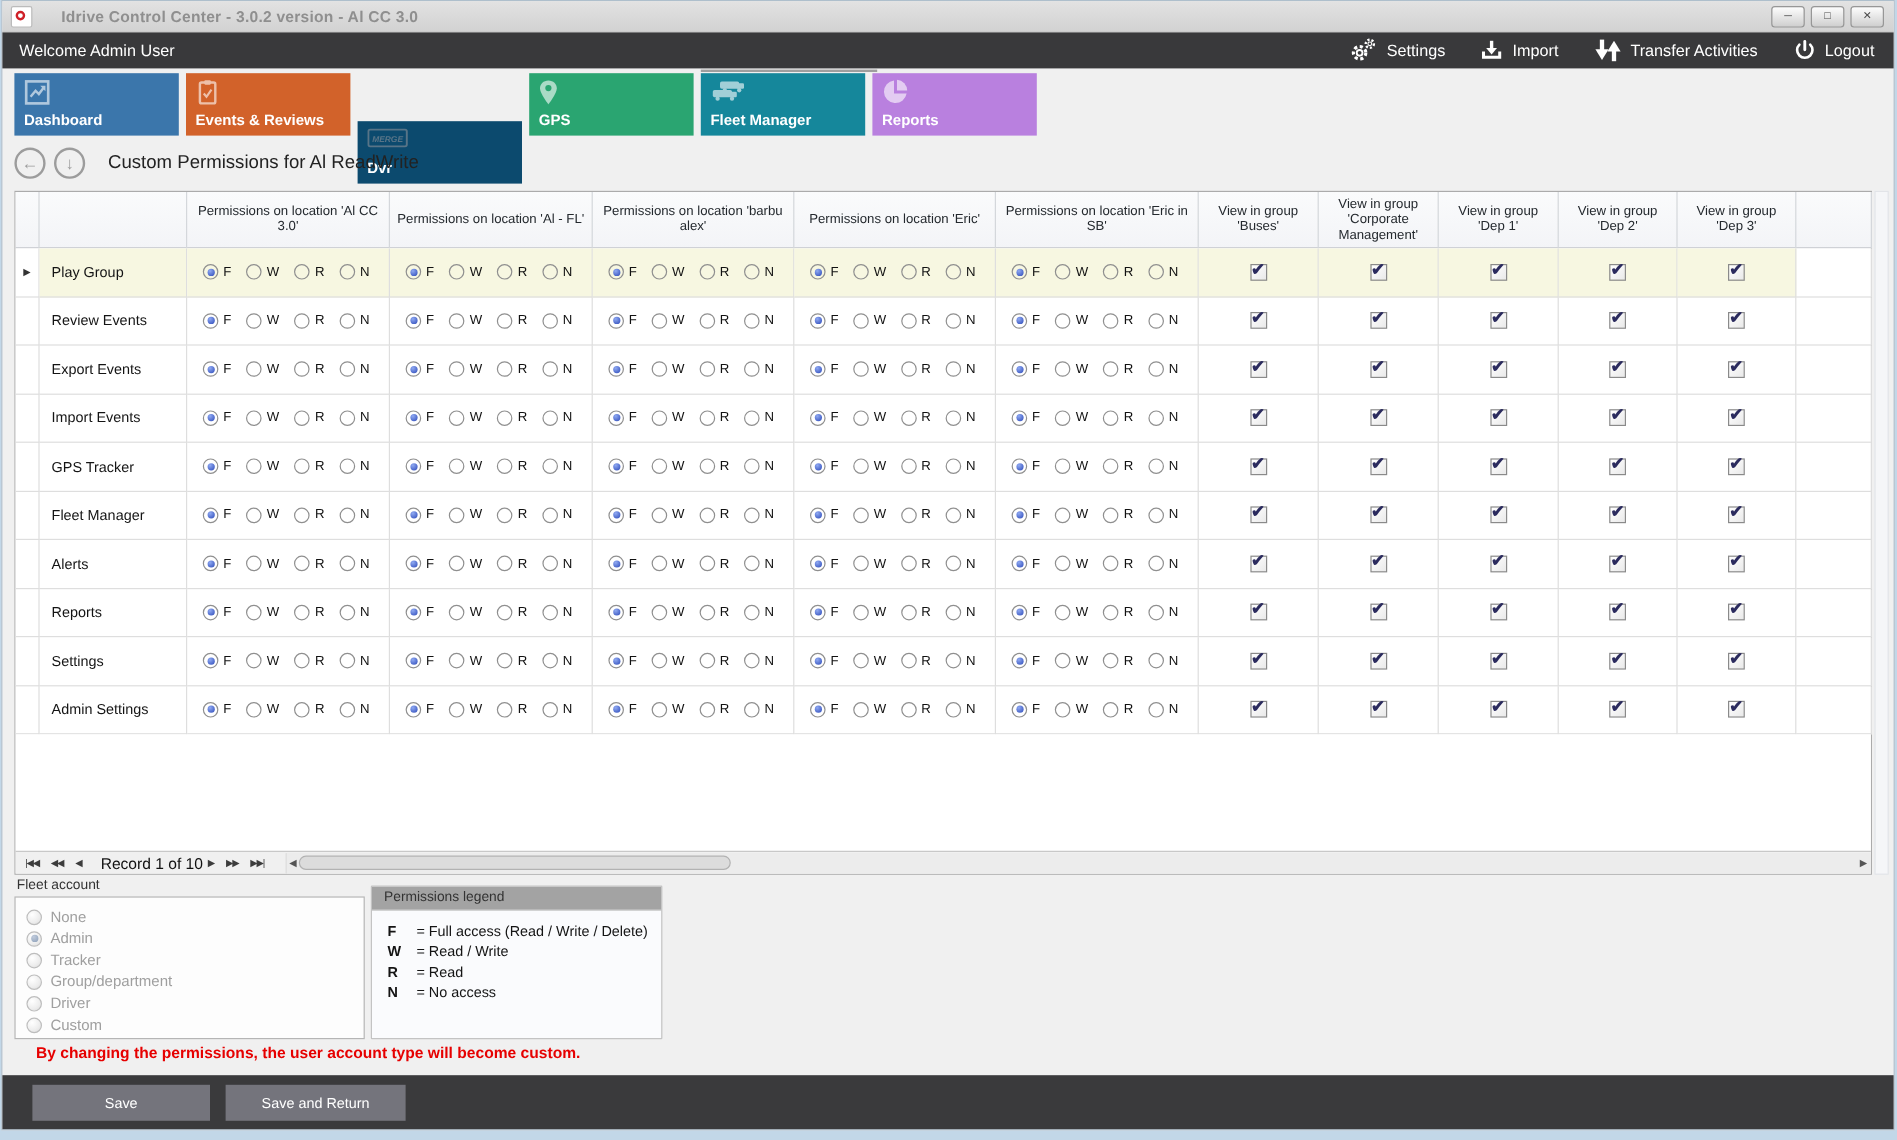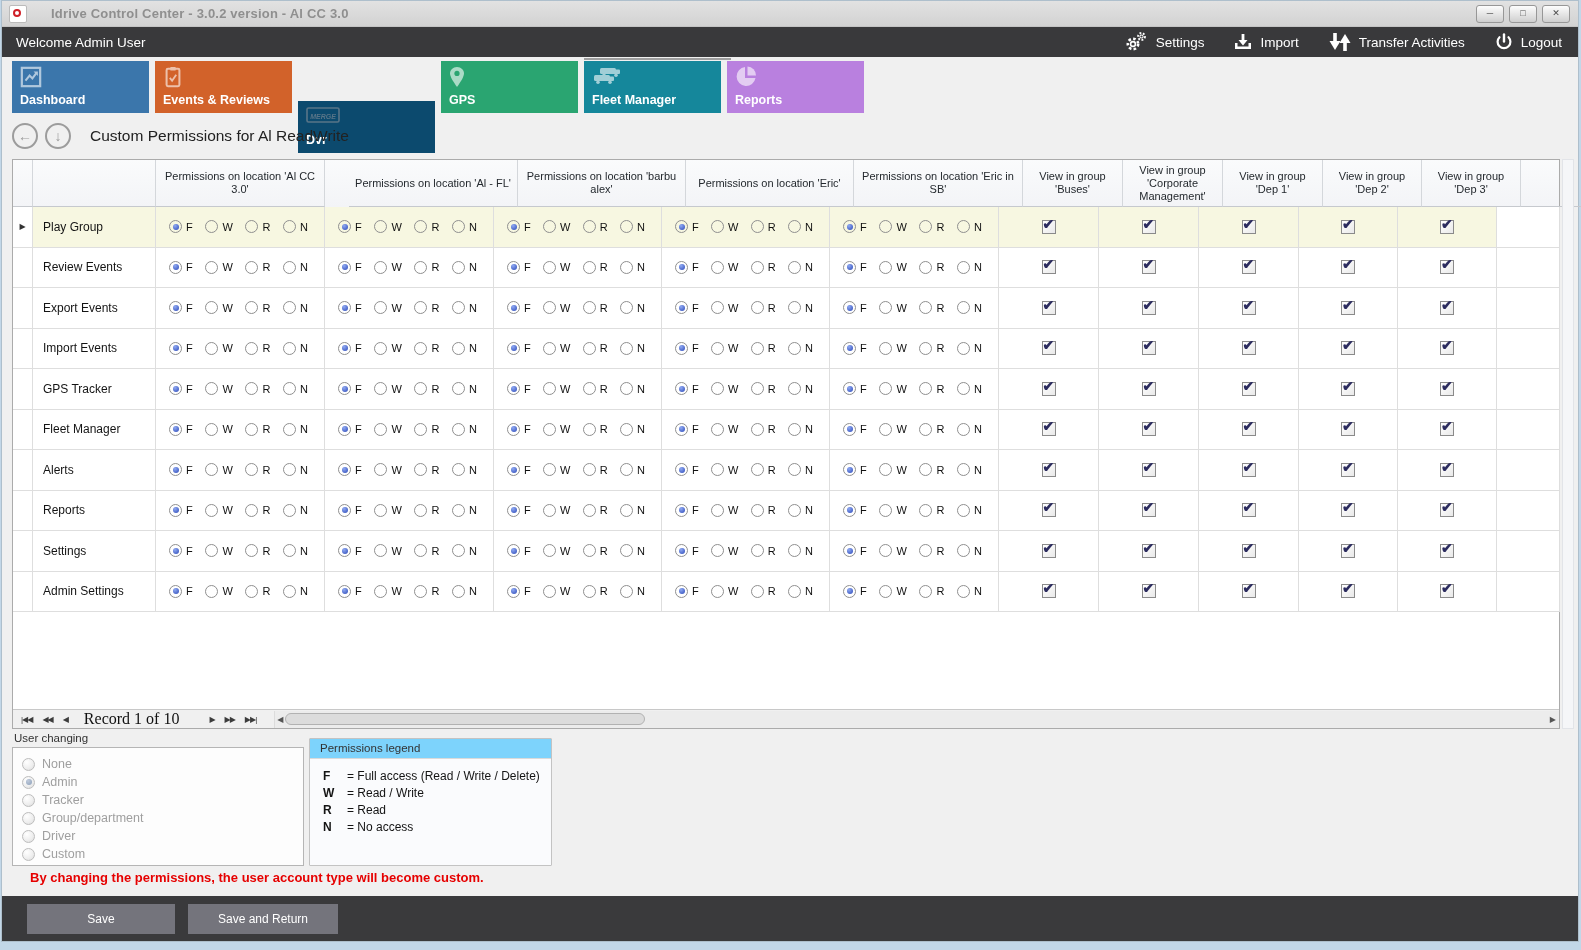--- a/index.html
+++ b/index.html
@@ -47,36 +47,36 @@
   .radio-item{display:flex;align-items:center;gap:4px;font-size:11px;color:#111;cursor:pointer;}
   .radio{width:13px;height:13px;border-radius:50%;border:1px solid #8f8f8f;background:radial-gradient(circle at 35% 30%,#ffffff 0%,#efefef 55%,#cwhite 80%,#cccccc 100%);box-sizing:border-box;position:relative;flex:0 0 auto;}
   .radio.sel::after{content:'';position:absolute;left:2.5px;top:2.5px;width:6px;height:6px;border-radius:50%;background:radial-gradient(circle at 35% 30%,#8fa9f2,#2c49b8);}
   .cbx{width:14px;height:14px;border:1px solid #8a8a8a;background:linear-gradient(135deg,#ffffff,#e9e9e9);position:relative;display:inline-block;box-sizing:border-box;cursor:pointer;}
   .cbx.checked::after{content:'✔';position:absolute;left:0px;top:-5px;font-size:14px;font-weight:bold;color:#2b2b5e;}
   .gfill{flex:1 1 auto;background:#fff;}
 
   
   .gnav{height:19px;flex:0 0 auto;border-top:1px solid #c8c8c8;background:#f0f0f0;display:flex;align-items:center;padding-left:8px;box-sizing:border-box;font-size:11px;color:#222;}
   .vcr{font-size:8px;color:#3c3c3c;letter-spacing:-1px;margin-right:10px;cursor:pointer;white-space:nowrap;}
-  .recl{margin:0 30px 0 6px;font-size:16px;color:#111;white-space:nowrap;font-family:Liberation Serif, serif;}
+  .recl{margin:0 4px 0 6px;font-size:13px;color:#111;white-space:nowrap;}
   .hscroll{flex:1;height:17px;position:relative;background:#ececec;margin-left:8px;border-left:1px solid #dcdcdc;}
   .harrow{position:absolute;top:4px;font-size:8px;color:#555;cursor:pointer;}
   .hthumb{position:absolute;left:10px;top:2px;width:360px;height:12px;border-radius:6px;background:#dcdcdc;border:1px solid #b2b2b2;box-sizing:border-box;cursor:grab;}
 
   .vscroll{position:absolute;left:1560px;top:158px;width:12px;height:570px;background:#f5f6f8;border:1px solid #e2e4e8;box-sizing:border-box;}
 
   
   .userlabel{position:absolute;left:12px;top:731px;font-size:11.5px;color:#333;}
   .userbox{position:absolute;left:10px;top:746px;width:292px;height:119px;border:1px solid #b5b5b5;background:#fdfdfd;box-sizing:border-box;padding:7px 0 0 9px;}
   .uopt{display:flex;align-items:center;gap:7px;height:18px;font-size:12.5px;color:#9f9f9f;}
   .radio.dis{border-color:#bdbdbd;background:radial-gradient(circle at 35% 30%,#ffffff,#ededed 60%,#d9d9d9);}
   .radio.dis.sel::after{background:radial-gradient(circle at 35% 30%,#c0cbdc,#8c9fb8);}
 
   .legendbox{position:absolute;left:307px;top:737px;width:243px;height:128px;border:1px solid #c3c3c3;background:#fafbfd;box-sizing:border-box;border-radius:1px;}
-  .legendhead{height:20px;background:#7dd3fc;border-bottom:1px solid #dadada;font-size:11.5px;color:#333;padding:3px 0 0 10px;box-sizing:border-box;}
+  .legendhead{height:20px;background:#a3a3a3;border-bottom:1px solid #dadada;font-size:11.5px;color:#333;padding:3px 0 0 10px;box-sizing:border-box;}
   .litems{padding-top:8px;}
   .litem{display:flex;font-size:12px;color:#141414;padding-left:13px;height:17px;align-items:center;}
   .lkey{width:24px;font-weight:bold;}
 
   .warning{position:absolute;left:28px;top:869px;font-weight:bold;font-size:13px;color:#e60000;}
 
   .footer{position:absolute;left:0;top:895px;right:0;height:45px;background:#3a3a3c;}
   .fbtn{position:absolute;top:8px;height:30px;background:#74747c;color:#fff;font-size:12px;display:flex;align-items:center;justify-content:center;cursor:pointer;}
   .fbtn.save{left:25px;width:148px;}
   .fbtn.saveret{left:186px;width:150px;}
@@ -215,21 +215,21 @@
           <span>↓</span>
         </div>
     <div class="ptitle">Custom Permissions for Al ReadWrite</div>
   </div>
 
   <div class="grid">
     <div class="ghead">
           <div class="gc" style="width: 20px; flex: 0 0 auto;"></div>
           <div class="gc" style="width: 123px; flex: 0 0 auto;"></div>
           <div class="gc" style="width: 169px; flex: 0 0 auto;">Permissions on location 'Al CC 3.0'</div>
-          <div class="gc" style="width: 169px; flex: 0 0 auto; margin-left: 24px;">Permissions on location 'Al - FL'</div>
+          <div class="gc" style="width: 169px; flex: 0 0 auto;">Permissions on location 'Al - FL'</div>
           <div class="gc" style="width: 168px; flex: 0 0 auto;">Permissions on location 'barbu alex'</div>
           <div class="gc" style="width: 168px; flex: 0 0 auto;">Permissions on location 'Eric'</div>
           <div class="gc" style="width: 169px; flex: 0 0 auto;">Permissions on location 'Eric in SB'</div>
           <div class="gc" style="width: 100px; flex: 0 0 auto;">View in group 'Buses'</div>
           <div class="gc" style="width: 100px; flex: 0 0 auto;">View in group 'Corporate Management'</div>
           <div class="gc" style="width: 100px; flex: 0 0 auto;">View in group 'Dep 1'</div>
           <div class="gc" style="width: 99px; flex: 0 0 auto;">View in group 'Dep 2'</div>
           <div class="gc" style="width: 99px; flex: 0 0 auto;">View in group 'Dep 3'</div>
           <div class="gc" style="width: 63px; flex: 0 0 auto;"></div>
         </div>
@@ -1348,21 +1348,21 @@
       <span class="vcr">▶▶|</span>
       <div class="hscroll">
         <span class="harrow" style="left:2px">◀</span>
         <div class="hthumb"></div>
         <span class="harrow" style="right:3px">▶</span>
       </div>
     </div>
   </div>
   <div class="vscroll"></div>
 
-  <div class="userlabel">User changing</div>
+  <div class="userlabel">Fleet account</div>
   <div class="userbox">
         <div class="uopt">
           <span class="radio dis"></span>
           <span>None</span>
         </div>
         <div class="uopt">
           <span class="radio dis sel"></span>
           <span>Admin</span>
         </div>
         <div class="uopt">

